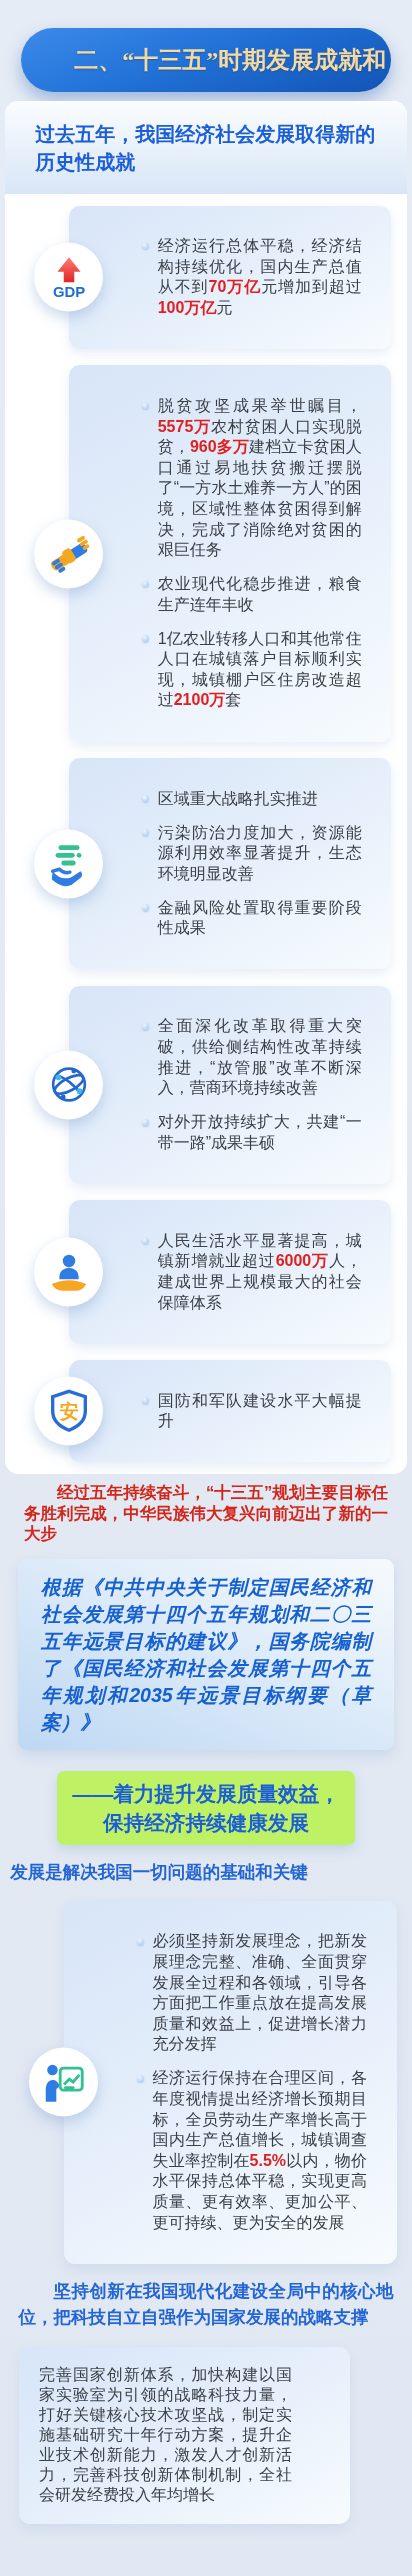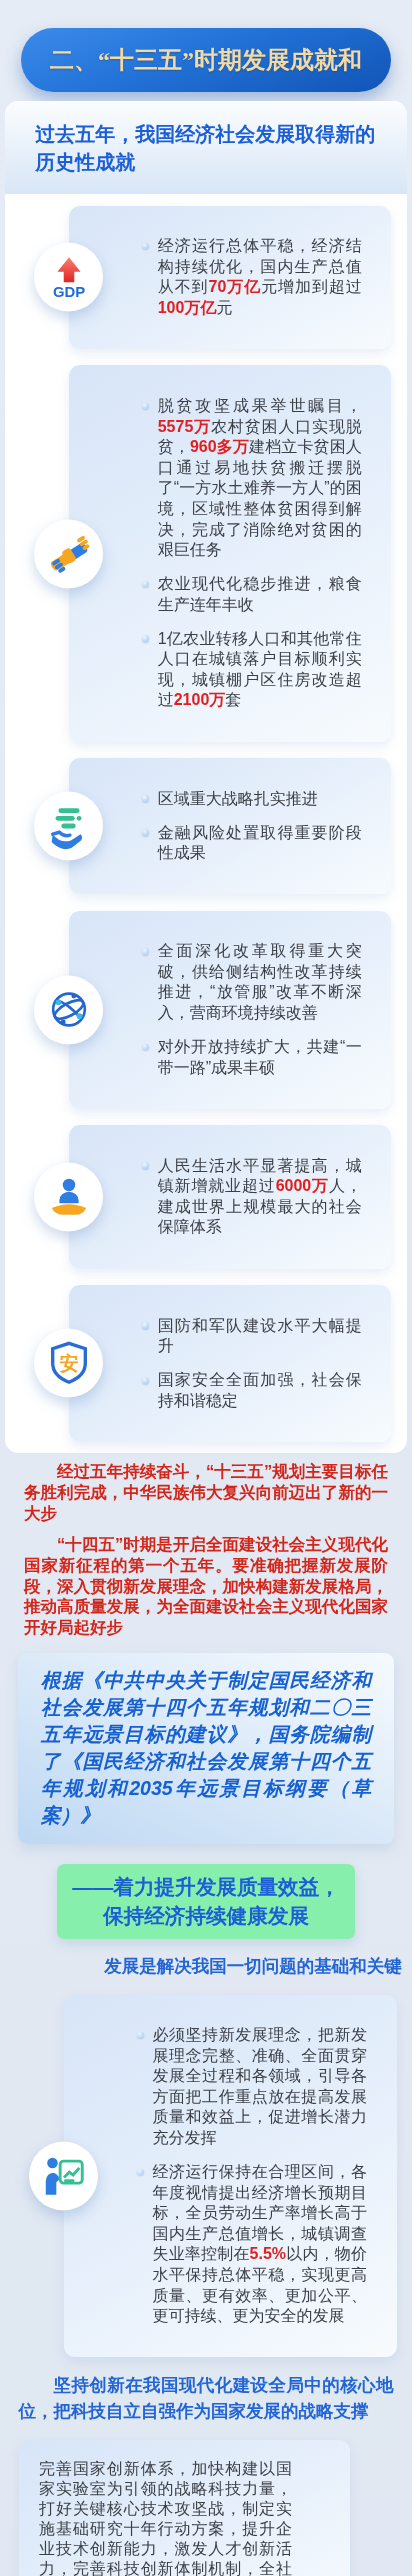--- a/index.html
+++ b/index.html
@@ -7,21 +7,21 @@
     width:412px;height:3437px;overflow:hidden;position:relative;
     background:linear-gradient(180deg,#e6ecf5 0%,#e2e9f3 40%,#dfe7f2 100%);
     font-family:"Liberation Sans", sans-serif;
     -webkit-font-smoothing:antialiased;
   }
   
   .pill{
     margin:28px 20.6px 0;border-radius:52px;
     background:linear-gradient(160deg,#3c8bea 0%,#2272d8 45%,#1254b6 100%);
     box-shadow:0 8.2px 17.5px rgba(24,84,170,.35);
-    padding:15.5px 5.2px;text-align:center;
+    padding:15.5px 5.2px;text-align:right;
   }
   .pill .t{
     font-family:"Liberation Serif", serif;
     color:#f3d9a2;font-weight:700;font-size:24px;line-height:33px;
     text-shadow:0 1px 1.5px rgba(60,30,0,.25);
   }
   
   .container{
     margin:9.3px 5.2px 0;background:#ffffff;border-radius:13.4px;
     padding-bottom:11.3px;
@@ -72,26 +72,26 @@
   
   .plan{
     margin:15.5px 18px 0;border-radius:9.3px;
     background:linear-gradient(205deg,#f6fafe 0%,#ddebf9 45%,#bed8f3 100%);
     box-shadow:0 5.2px 11.3px rgba(140,170,210,.25);
     padding:14.4px 23px;
     color:#1660d0;font-weight:700;font-size:19.6px;line-height:27px;text-align:justify;font-style:italic;
   }
   
   .sec-h{
-    margin:20.6px 57px 0;background:#86efac;border-radius:7.2px;
+    margin:20.6px 57px 0;background:#bef264;border-radius:7.2px;
     box-shadow:0 4.1px 11.3px rgba(130,160,200,.28);
     padding:8.2px 5.2px;text-align:center;
     color:#1b5ed6;font-weight:700;font-size:20.6px;line-height:29px;
   }
-  .lead-center{margin:15.5px 10.3px 0;text-align:right;color:#2465d4;font-size:17.5px;font-weight:700}
+  .lead-center{margin:15.5px 10.3px 0;text-align:left;color:#2465d4;font-size:17.5px;font-weight:700}
   .lead-indent{
     margin:14.4px 18.5px 0;color:#2465d4;font-size:17.5px;font-weight:700;line-height:26px;
     text-indent:2em;text-align:justify;
   }
   
   .p2 .card{margin-top:0}
   .card.first-mt{margin-top:16.5px}
   .card .para{font-size:16px;line-height:20px;color:#3b3f46;font-weight:500;text-align:justify}
   .card.icon-right{padding:18.5px 58px 18.5px 20.6px;margin-left:18.5px;margin-right:62px}
 </style>
@@ -158,20 +158,21 @@
               <rect x="22" y="28" width="40" height="10" rx="5"></rect>
               <rect x="66" y="28" width="10" height="10" rx="5"></rect>
               <rect x="34" y="44" width="30" height="10" rx="5"></rect>
             </g>
             <path d="M16 66 q16 20 38 13 l20 -13 q6 6 1 13 l-20 16 q-20 8 -41 -12 z" fill="#2f7de2"></path>
             <path d="M16 66 l14 -4 q10 10 22 6" fill="none" stroke="#2f7de2" stroke-width="7" stroke-linecap="round"></path>
           </svg>
         </div>
         <ul class="bullets">
           <li><span>区域重大战略扎实推进</span></li>
+          <li><span>污染防治力度加大，资源能源利用效率显著提升，生态环境明显改善</span></li>
           <li><span>金融风险处置取得重要阶段性成果</span></li>
         </ul>
       </div>
       <div class="card">
         <div class="icon-circle">
           <svg viewBox="0 0 100 100">
             <g fill="none" stroke="#2566cf" stroke-width="5.5">
               <circle cx="50" cy="50" r="33"></circle>
               <ellipse cx="50" cy="50" rx="33" ry="13" transform="rotate(-28 50 50)"></ellipse>
               <path d="M24 30 q26 8 52 40"></path>
@@ -203,29 +204,27 @@
       </div>
       <div class="card min">
         <div class="icon-circle">
           <svg viewBox="0 0 100 100">
             <path d="M50 8 L84 19 V49 q0 27 -34 40 q-34 -13 -34 -40 V19 Z" fill="#ffffff" stroke="#2a6cd6" stroke-width="7"></path>
             <text x="50" y="64" text-anchor="middle" font-size="40" font-weight="bold" fill="#f6a623" font-family="Liberation Sans,sans-serif">安</text>
           </svg>
         </div>
         <ul class="bullets">
           <li><span>国防和军队建设水平大幅提升</span></li>
-          <li><span>国家安全全面加强，社会保持和谐稳定</span></li>
         </ul>
       </div>
     </div>
 </div>
 
 <div class="red-wrap">
   <p class="red-p">经过五年持续奋斗，“十三五”规划主要目标任务胜利完成，中华民族伟大复兴向前迈出了新的一大步</p>
-  <p class="red-p">“十四五”时期是开启全面建设社会主义现代化国家新征程的第一个五年。要准确把握新发展阶段，深入贯彻新发展理念，加快构建新发展格局，推动高质量发展，为全面建设社会主义现代化国家开好局起好步</p>
 </div>
 
 <div class="plan">根据《中共中央关于制定国民经济和社会发展第十四个五年规划和二〇三五年远景目标的建议》，国务院编制了《国民经济和社会发展第十四个五年规划和2035年远景目标纲要（草案）》</div>
 
 <div id="sections" class="p2">
     <div class="sec-h">
       <div>——着力提升发展质量效益，</div>
       <div>保持经济持续健康发展</div>
     </div>
     <div class="lead-center">发展是解决我国一切问题的基础和关键</div>

